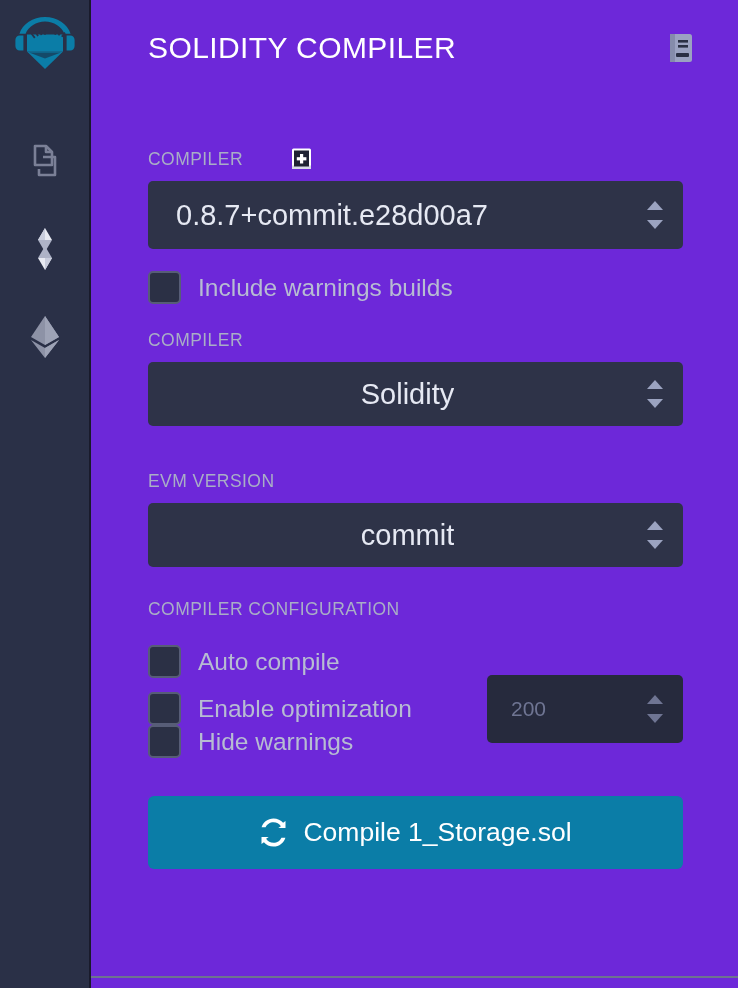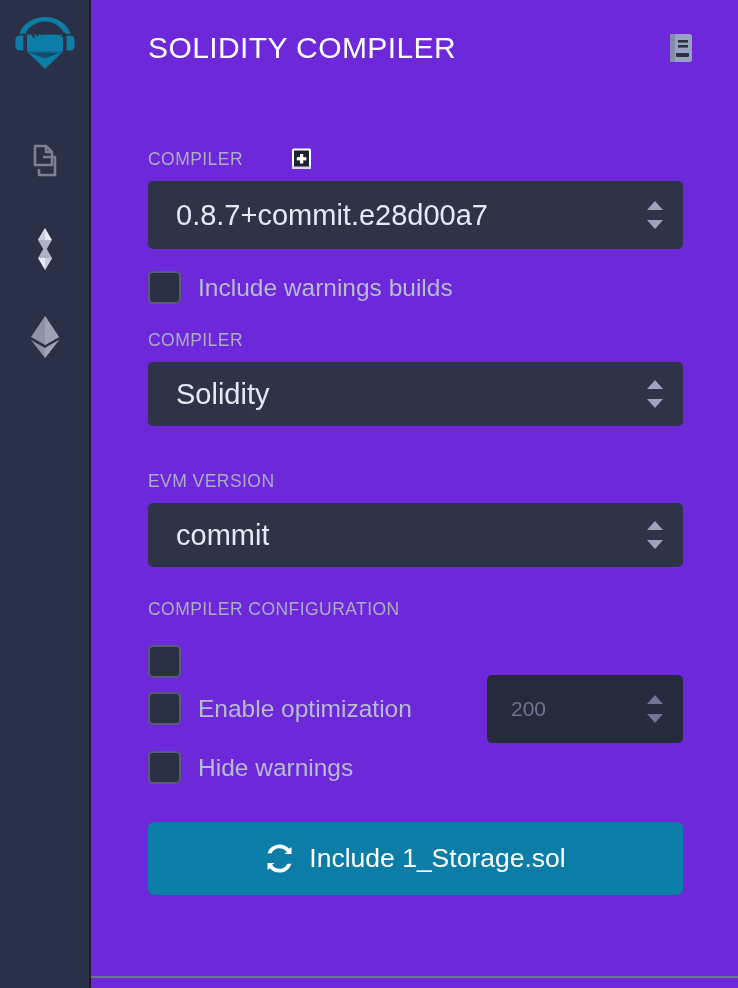--- a/index.html
+++ b/index.html
@@ -135,21 +135,21 @@
 
   .select-value {
     color: #e6e9f3;
     font-size: 29px;
     font-weight: 400;
     white-space: nowrap;
     overflow: hidden;
     text-overflow: ellipsis;
   }
 
-  .select.sm { height: 64px; }
+  .select.sm { height: 64px; justify-content: center; }
 
   .spinner {
     position: absolute;
     right: 20px;
     top: 50%;
     transform: translateY(-50%);
     width: 16px;
     height: 28px;
     display: flex;
     flex-direction: column;
@@ -170,21 +170,21 @@
   .check-row {
     display: flex;
     align-items: center;
     gap: 17px;
     cursor: pointer;
   }
 
   .row-nightly { margin-top: 22px; }
   .row-auto    { margin-top: 25px; }
   .row-opt     { margin-top: 14px; position: relative; }
-  .row-hide    { margin-top: 26px; }
+  .row-hide    { }
 
   .checkbox {
     width: 33px;
     height: 33px;
     border: 2px solid #575d77;
     border-radius: 5px;
     background: #2b3045;
     flex: 0 0 33px;
     cursor: pointer;
   }
@@ -385,20 +385,21 @@
             <span class="tri-down"></span>
         </span>
       </div>
 
       <div class="section-label label-config">
         <span>COMPILER CONFIGURATION</span>
       </div>
 
       <div class="check-row row-auto">
         <span class="checkbox"></span>
+        <span class="check-label">Auto compile</span>
       </div>
 
       <div class="check-row row-opt">
         <span class="checkbox"></span>
         <span class="check-label">Enable optimization</span>
         <span class="runs-wrap">
           <input class="runs-input" type="text" disabled="" placeholder="200" style="">
           <span class="spinner">
             <span class="tri-up" style="border-bottom-color:#6f7593"></span>
             <span class="tri-down" style="border-top-color:#6f7593"></span>
@@ -411,21 +412,21 @@
         <span class="check-label">Hide warnings</span>
       </div>
 
       <button class="compile-btn">
         <span class="sync-icon">
           <svg width="29" height="29" viewBox="0 0 29 29" fill="#ffffff">
             <path d="M14.5 4.2c3.1 0 5.8 1.6 7.4 4l-2.6 1.9h7.2V2.9l-2.4 1.8C21.9 2 18.4.4 14.5.4 8.8.4 4 4.2 2.6 9.3h4C7.8 6.3 10.9 4.2 14.5 4.2z"></path>
             <path d="M14.5 24.8c-3.1 0-5.8-1.6-7.4-4l2.6-1.9H2.5v7.2l2.4-1.8c2.2 2.7 5.7 4.3 9.6 4.3 5.7 0 10.5-3.8 11.9-8.9h-4c-1.2 3-4.3 5.1-7.9 5.1z"></path>
           </svg>
         </span>
-        <span>Include 1_Storage.sol</span>
+        <span>Compile 1_Storage.sol</span>
       </button>
 
     </div>
 
     <div class="bottom-divider"></div>
 
   </div>
 
 </div>
 

